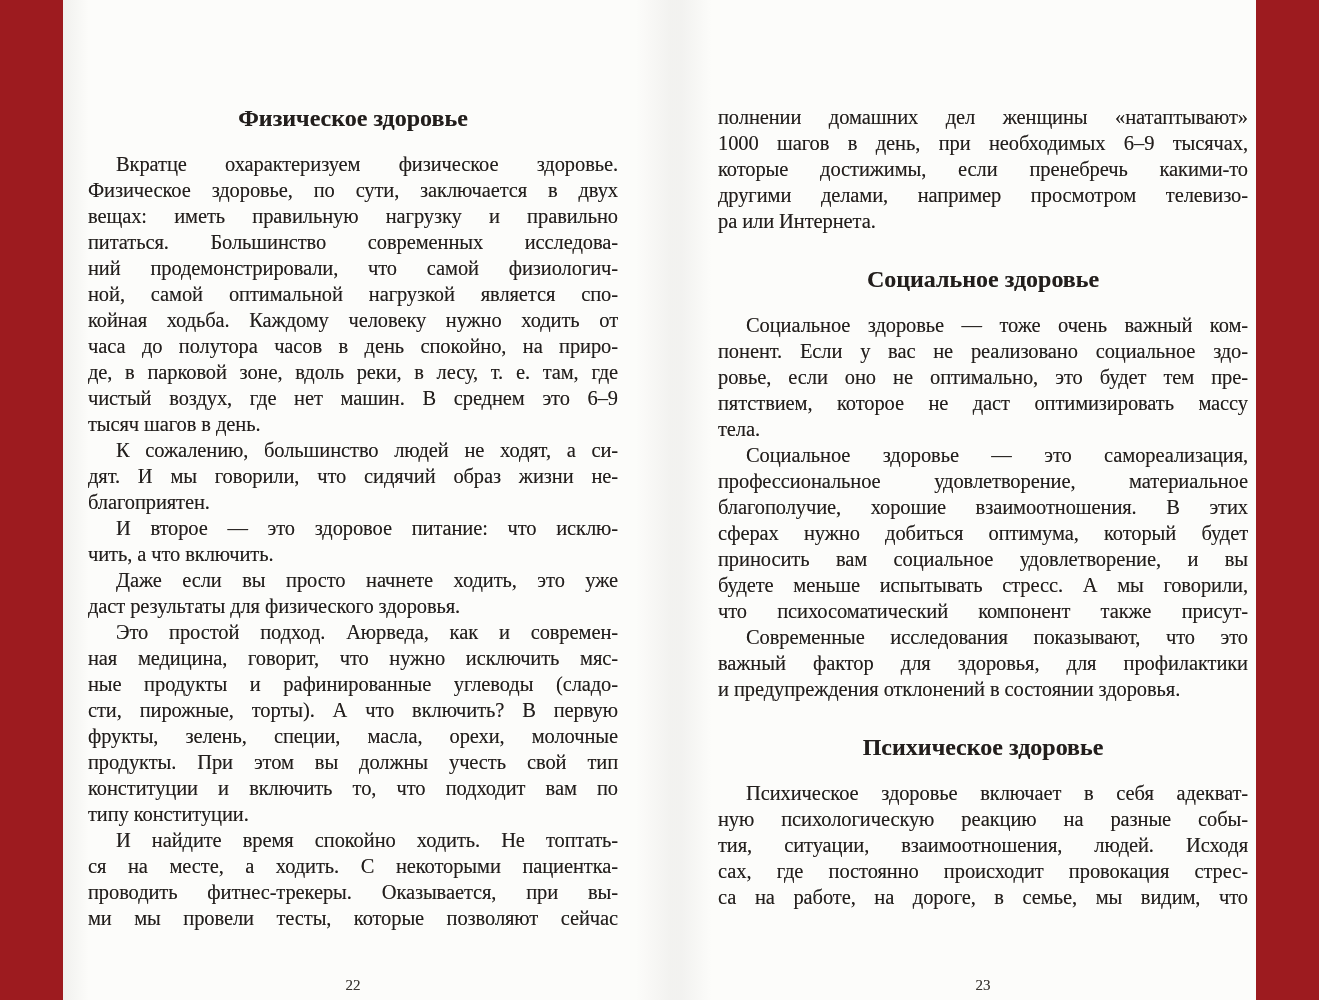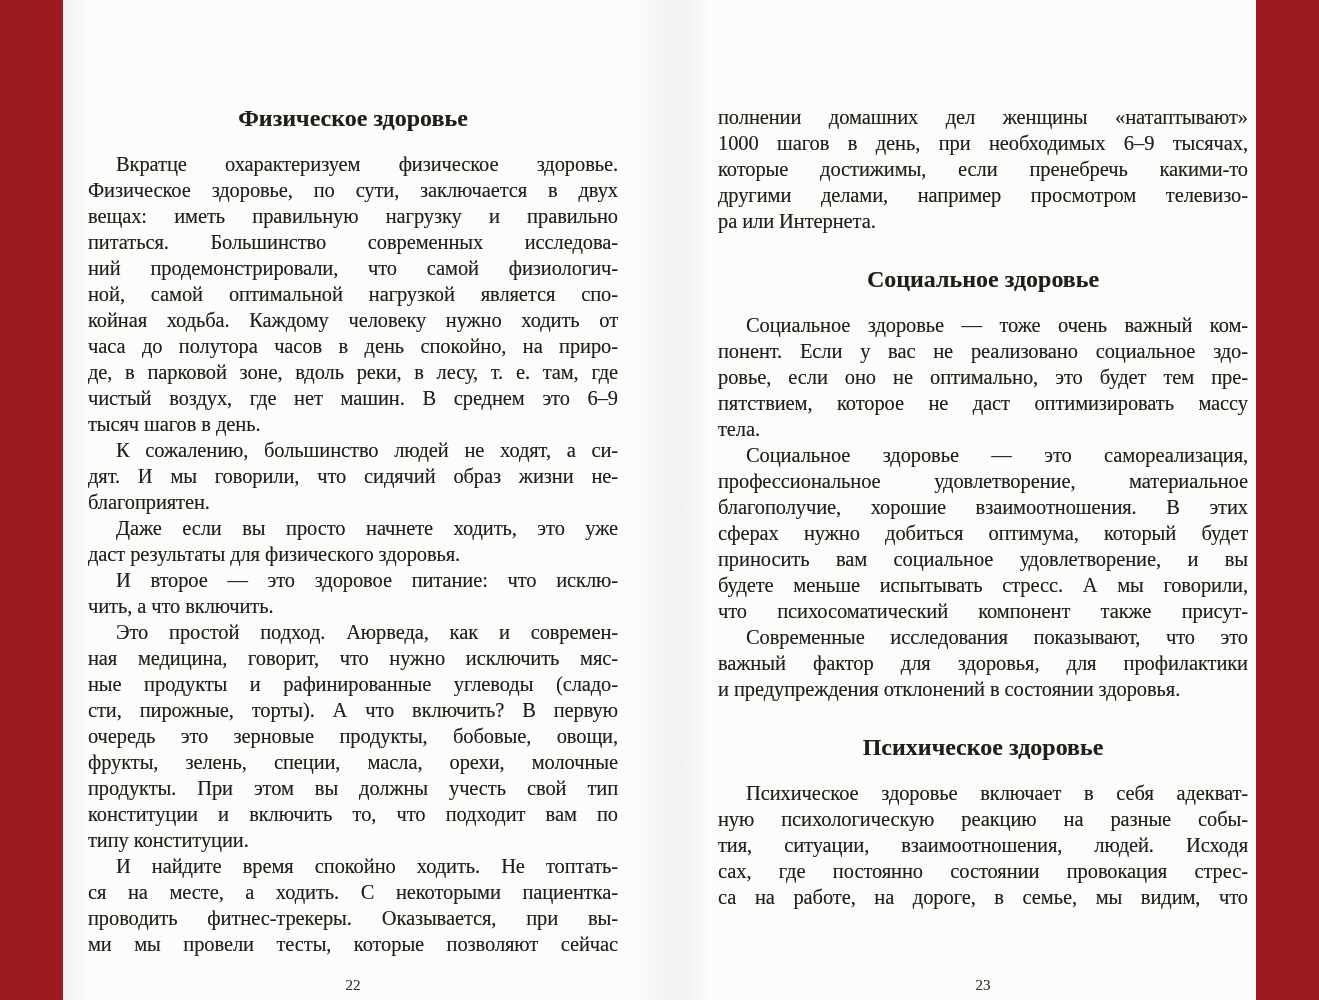--- a/index.html
+++ b/index.html
@@ -90,33 +90,32 @@
         <div class="line">де, в парковой зоне, вдоль реки, в лесу, т. е. там, где</div>
         <div class="line">чистый воздух, где нет машин. В среднем это 6–9</div>
         <div class="line final">тысяч шагов в день.</div>
       </div>
       <div class="para indent">
         <div class="line first">К сожалению, большинство людей не ходят, а си-</div>
         <div class="line">дят. И мы говорили, что сидячий образ жизни не-</div>
         <div class="line final">благоприятен.</div>
       </div>
       <div class="para indent">
+        <div class="line first">И второе — это здоровое питание: что исклю-</div>
+        <div class="line final">чить, а что включить.</div>
+      </div>
+      <div class="para indent">
         <div class="line first">Даже если вы просто начнете ходить, это уже</div>
         <div class="line final">даст результаты для физического здоровья.</div>
-      </div>
-      <div class="para indent">
-        <div class="line first">И второе — это здоровое питание: что исклю-</div>
-        <div class="line final">чить, а что включить.</div>
       </div>
       <div class="para indent">
         <div class="line first">Это простой подход. Аюрведа, как и современ-</div>
         <div class="line">ная медицина, говорит, что нужно исключить мяс-</div>
         <div class="line">ные продукты и рафинированные углеводы (сладо-</div>
         <div class="line">сти, пирожные, торты). А что включить? В первую</div>
-        <div class="line">очередь это зерновые продукты, бобовые, овощи,</div>
         <div class="line">фрукты, зелень, специи, масла, орехи, молочные</div>
         <div class="line">продукты. При этом вы должны учесть свой тип</div>
         <div class="line">конституции и включить то, что подходит вам по</div>
         <div class="line final">типу конституции.</div>
       </div>
       <div class="para indent">
         <div class="line first">И найдите время спокойно ходить. Не топтать-</div>
         <div class="line">ся на месте, а ходить. С некоторыми пациентка-</div>
         <div class="line">проводить фитнес-трекеры. Оказывается, при вы-</div>
         <div class="line">ми мы провели тесты, которые позволяют сейчас</div>
@@ -154,20 +153,20 @@
       <div class="para indent">
         <div class="line first">Современные исследования показывают, что это</div>
         <div class="line">важный фактор для здоровья, для профилактики</div>
         <div class="line final">и предупреждения отклонений в состоянии здоровья.</div>
       </div>
       <div class="section-heading">Психическое здоровье</div>
       <div class="para indent">
         <div class="line first">Психическое здоровье включает в себя адекват-</div>
         <div class="line">ную психологическую реакцию на разные собы-</div>
         <div class="line">тия, ситуации, взаимоотношения, людей. Исходя</div>
-        <div class="line">сах, где постоянно состоянии провокация стрес-</div>
+        <div class="line">сах, где постоянно происходит провокация стрес-</div>
         <div class="line">са на работе, на дороге, в семье, мы видим, что</div>
       </div>
     </div>
   <div class="page-number">23</div>
 </div>
 
 <div class="edge-band right" style="background: rgb(157, 27, 31);"></div>
 
 </body></html>

